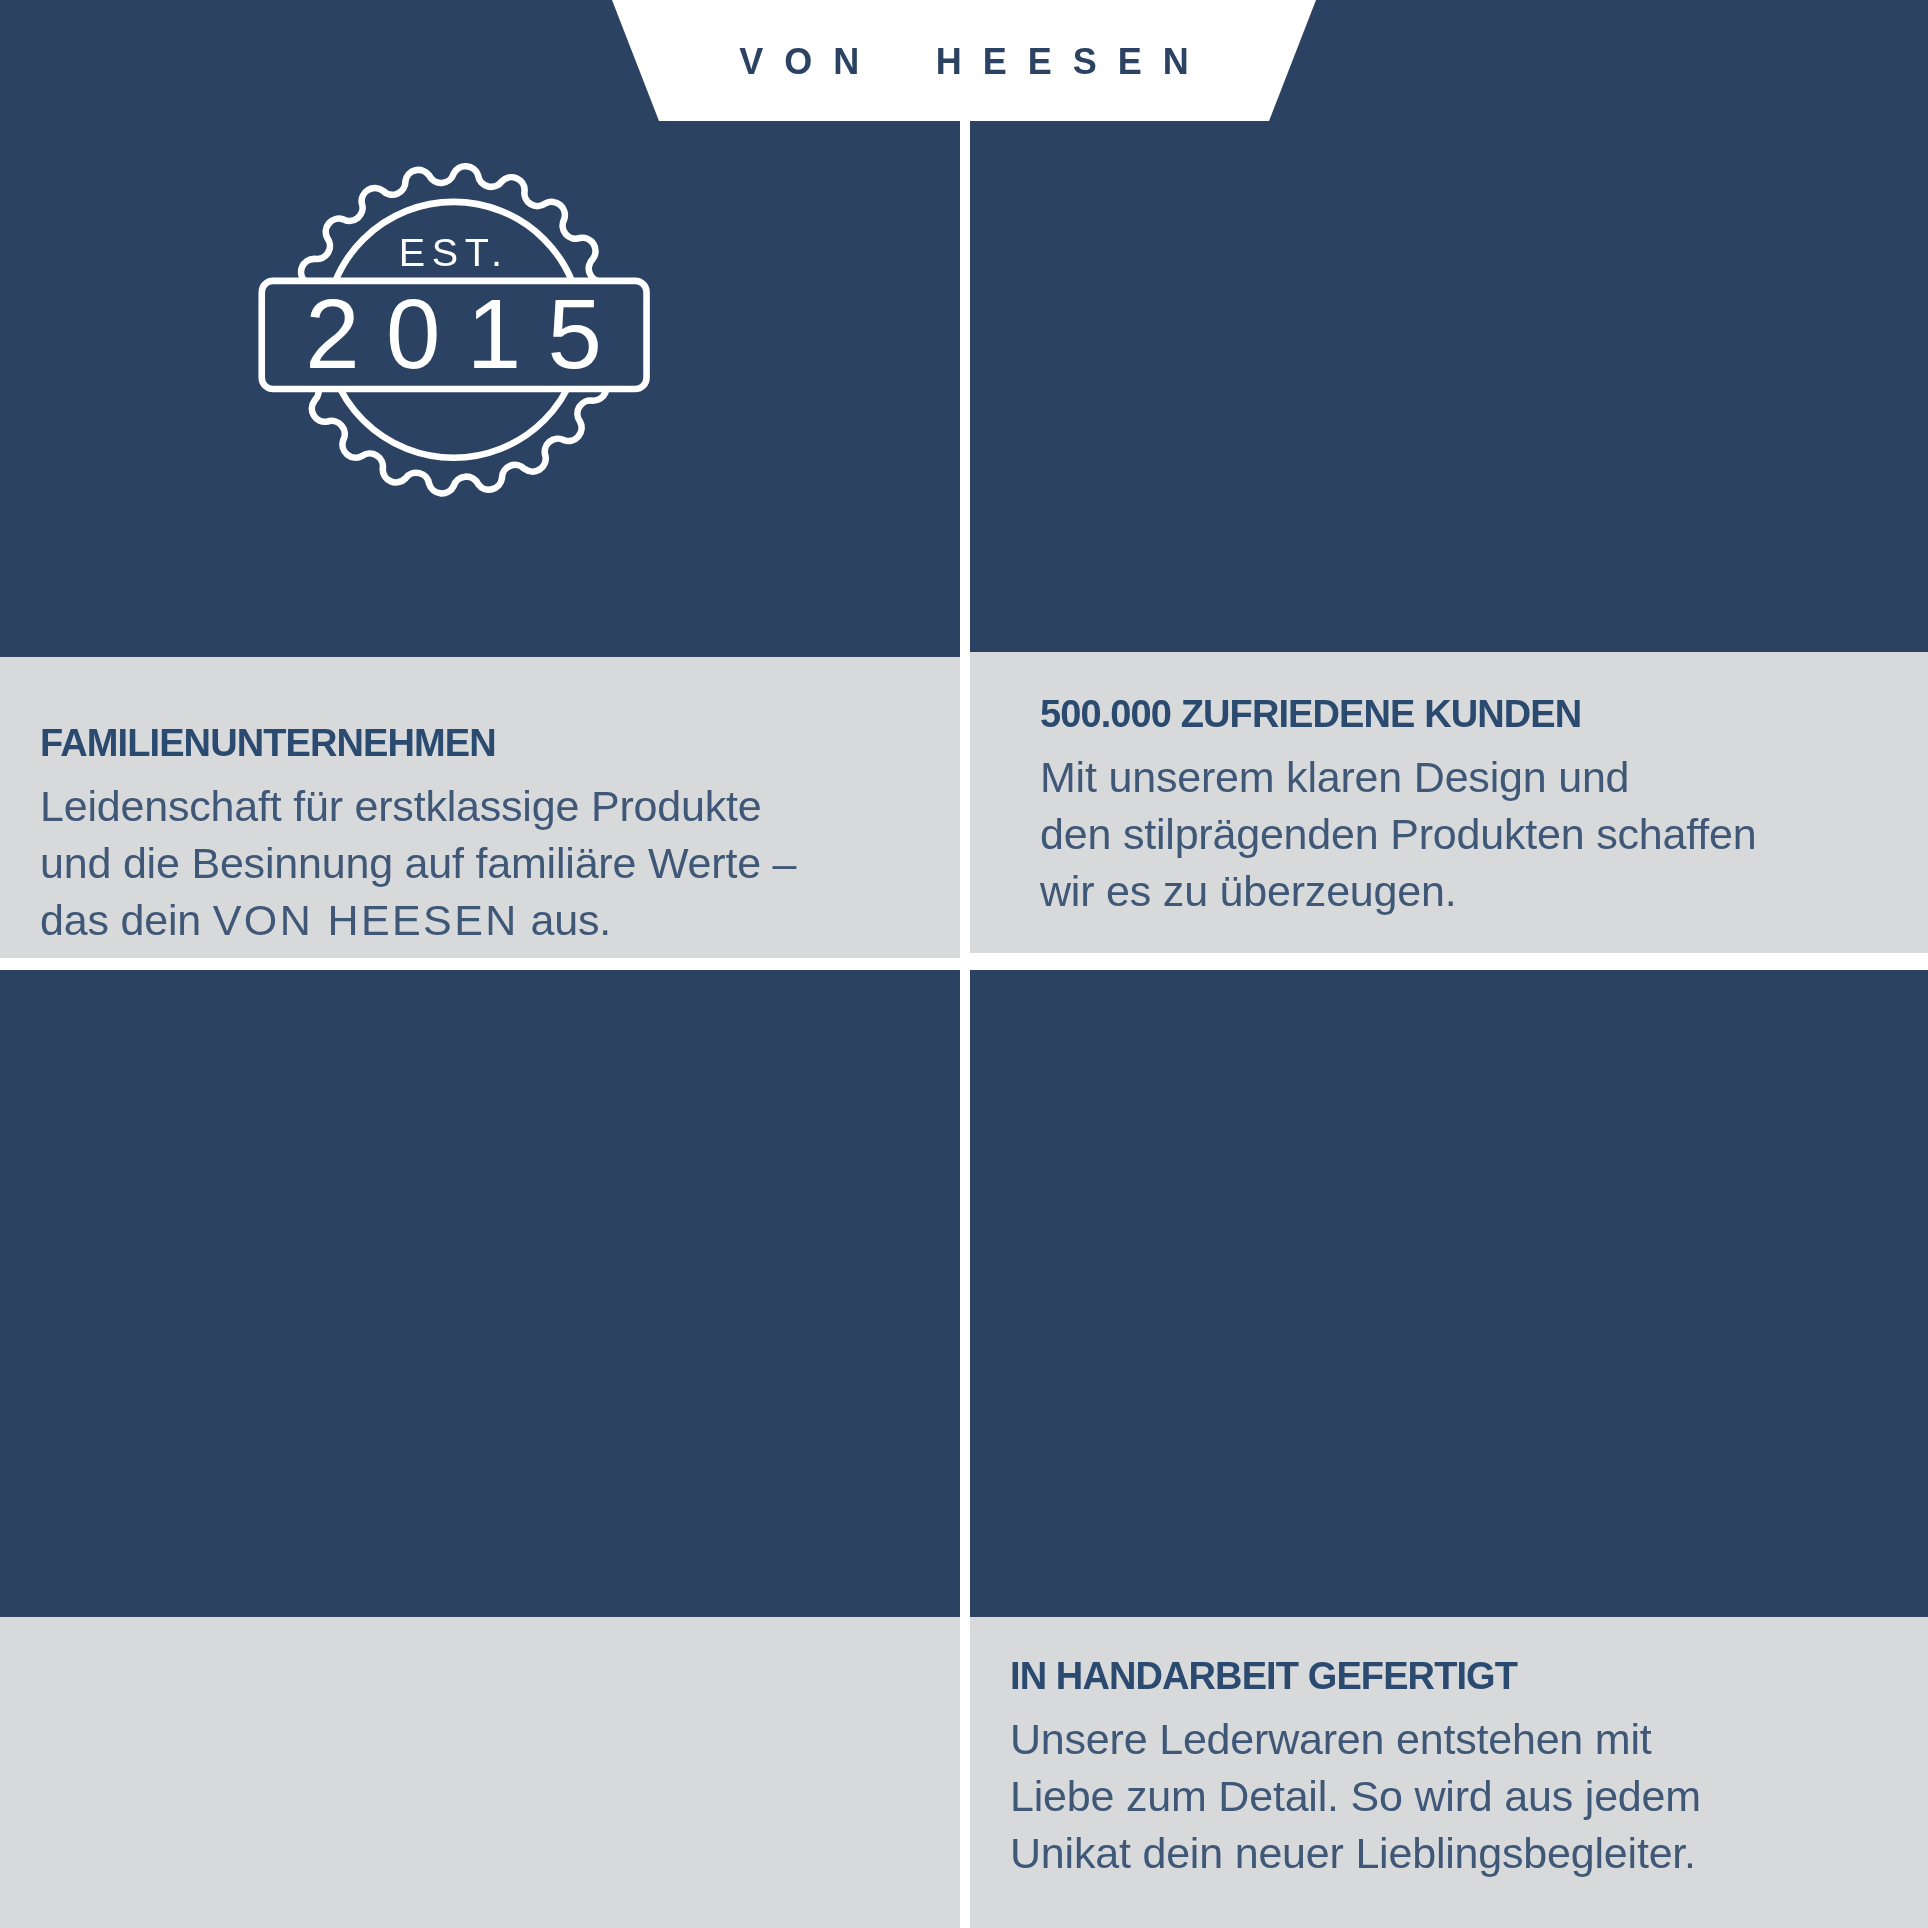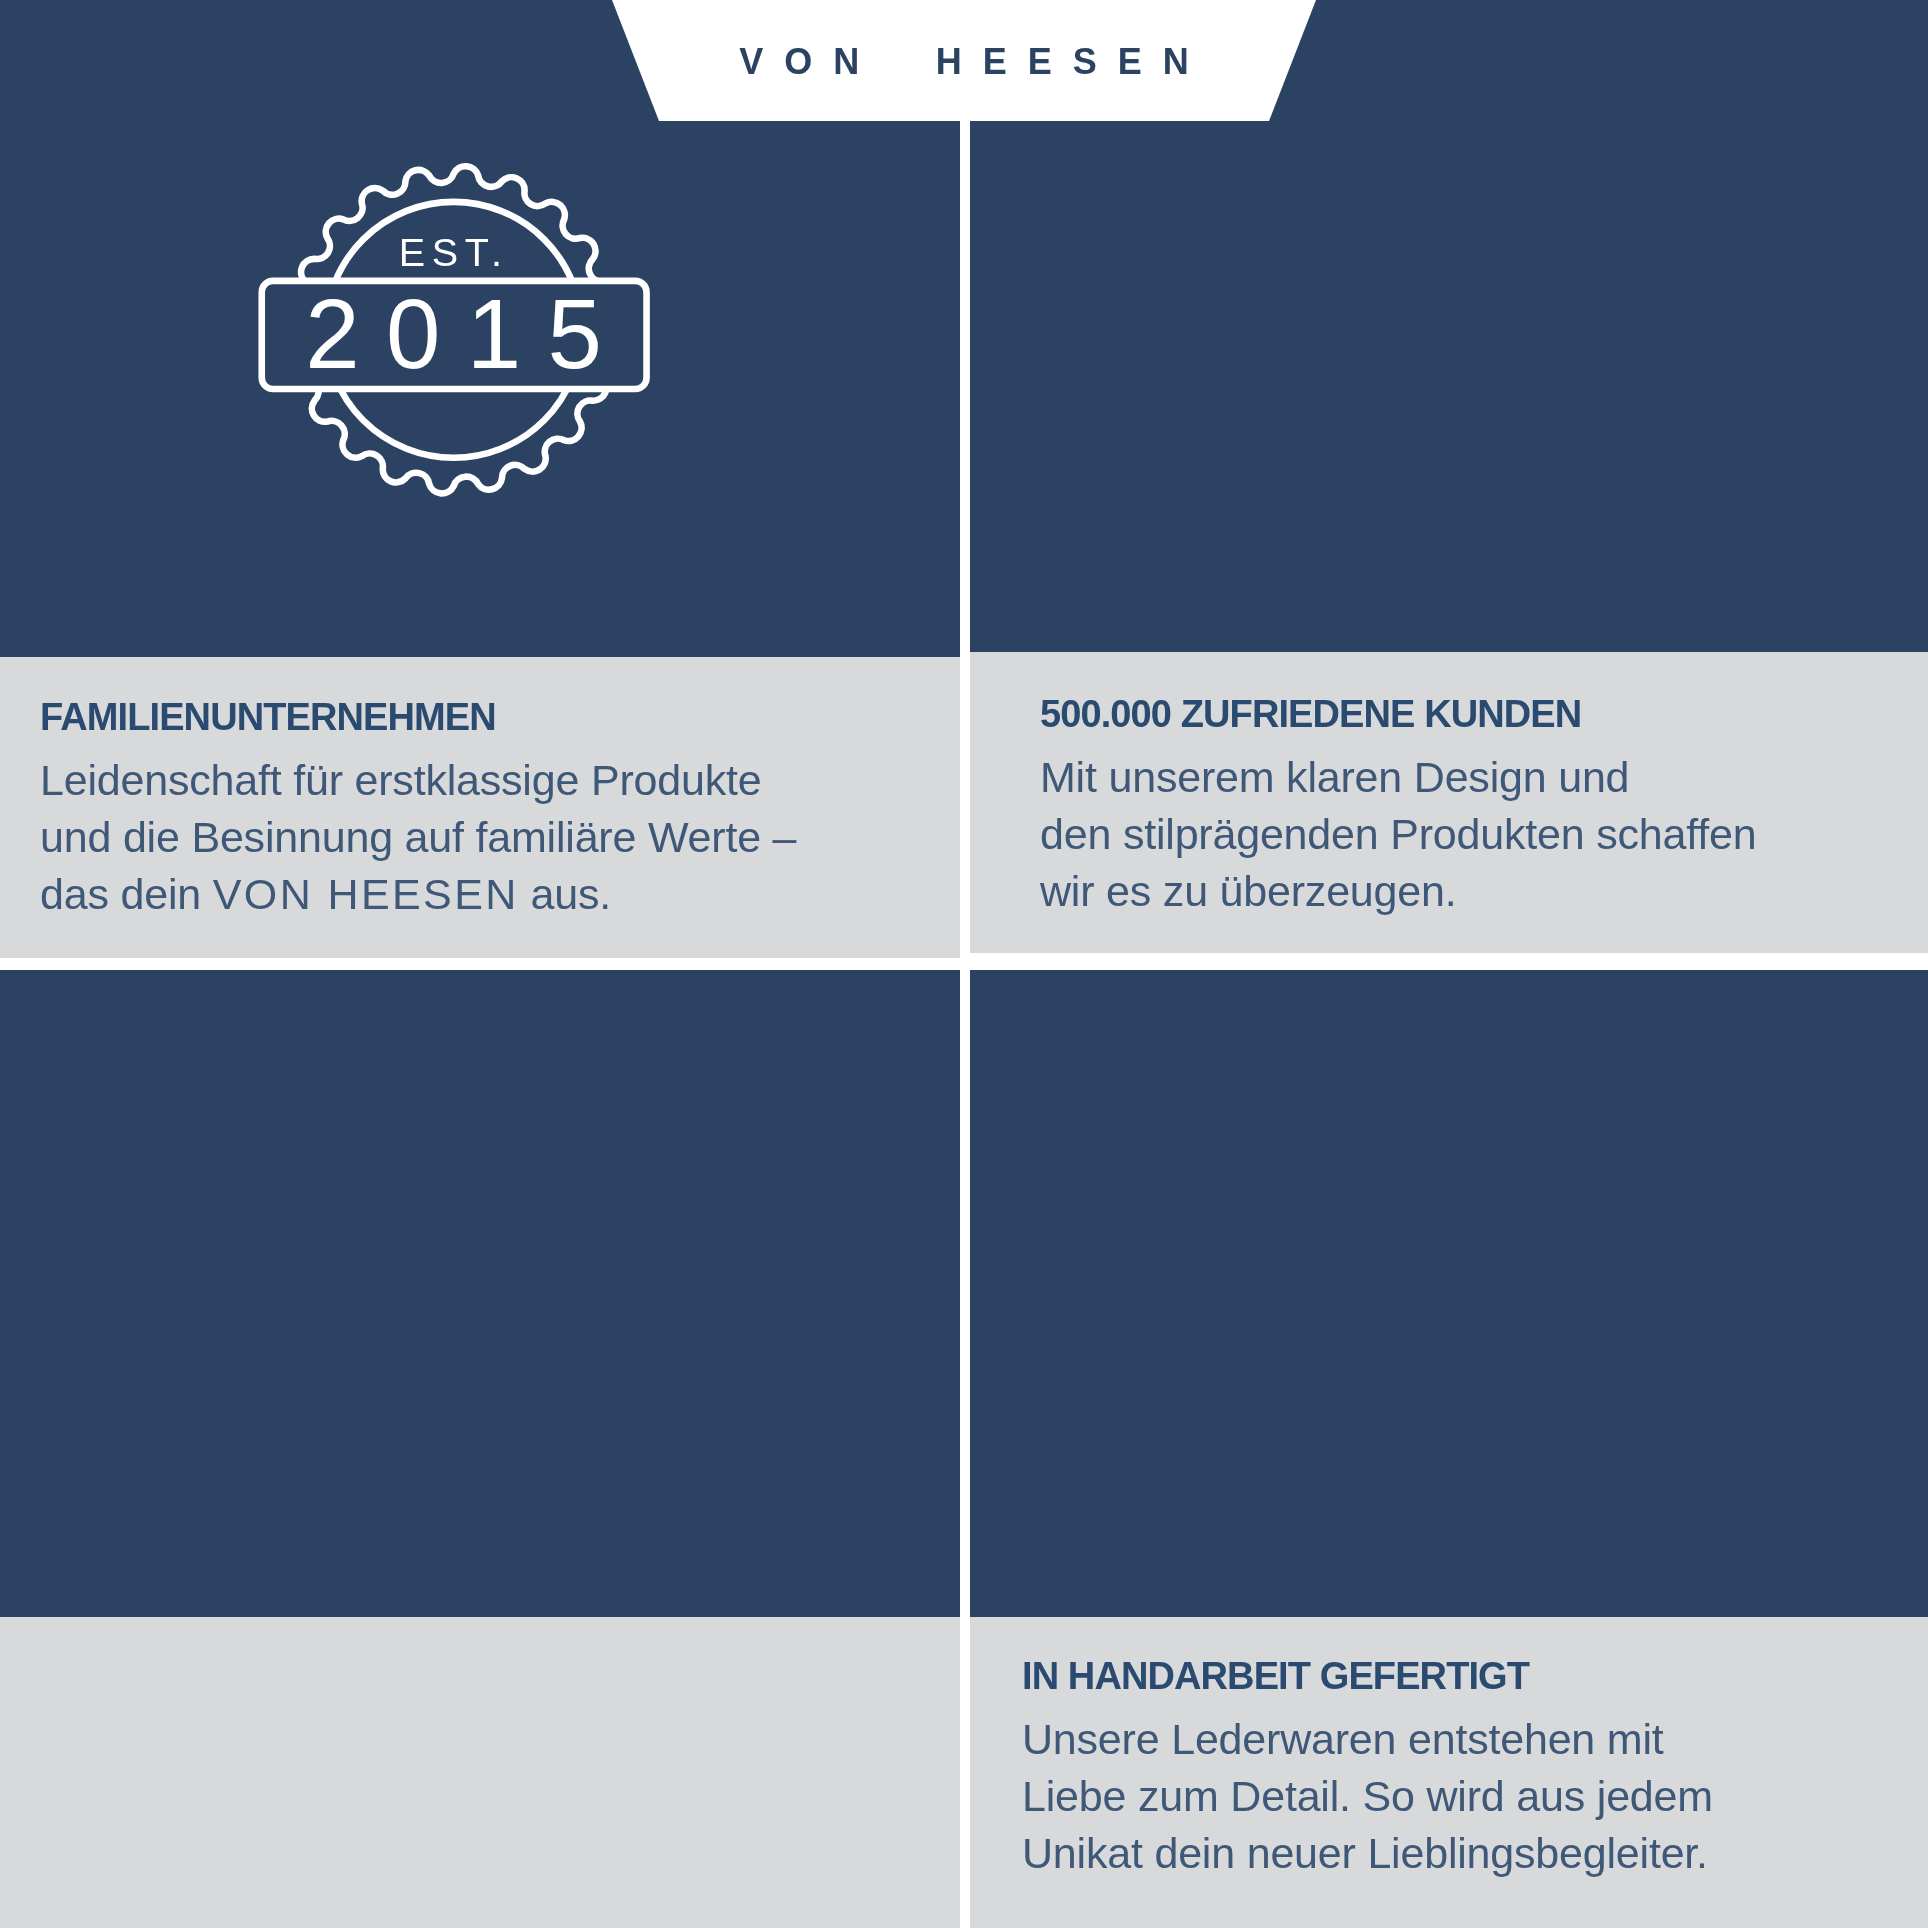--- a/index.html
+++ b/index.html
@@ -9,26 +9,26 @@
   html,body{margin:0;padding:0;background:#fff;}
   .canvas{
     position:relative; width:1928px; height:1928px; overflow:hidden;
     background:var(--white,#fff);
     font-family:"Liberation Sans", sans-serif;
   }
   .panel{position:absolute; background:var(--navy,#2b4263);}
   .band{position:absolute; background:var(--gray,#d8d9da); box-sizing:border-box;}
   .p1{left:0;      top:0;      width:960px; height:823px;}
   .p2{left:970px; top:0;      width:959px; height:657px;}
-  .b1{left:0;      top:657px;  width:960px; height:301px; padding:39px 28px 0 40px;}
+  .b1{left:0;      top:657px;  width:960px; height:301px; padding:65px 28px 0 40px;}
   .b2{left:970px; top:652px;  width:1131px; height:301px; padding:41px 28px 0 70px;}
   .p3{left:0;      top:970px; width:960px; height:647px;}
   .p4{left:970px; top:970px; width:959px; height:647px;}
   .b3{left:0;      top:1617px; width:960px; height:312px; padding:38px 28px 0 40px;}
-  .b4{left:970px; top:1617px; width:959px; height:312px; padding:38px 28px 0 52px;}
+  .b4{left:970px; top:1617px; width:959px; height:312px; padding:38px 28px 0 40px;}
 
   .band h3{
     margin:0 0 13px 0; font-size:38px; font-weight:700; letter-spacing:-0.9px;
     color:var(--heading,#2b4a70);
   }
   .band p{
     margin:0; font-size:43px; line-height:57px; letter-spacing:-0.2px;
     color:var(--body,#3f5878); font-weight:400;
   }
   .brand-inline{letter-spacing:2.4px;}

